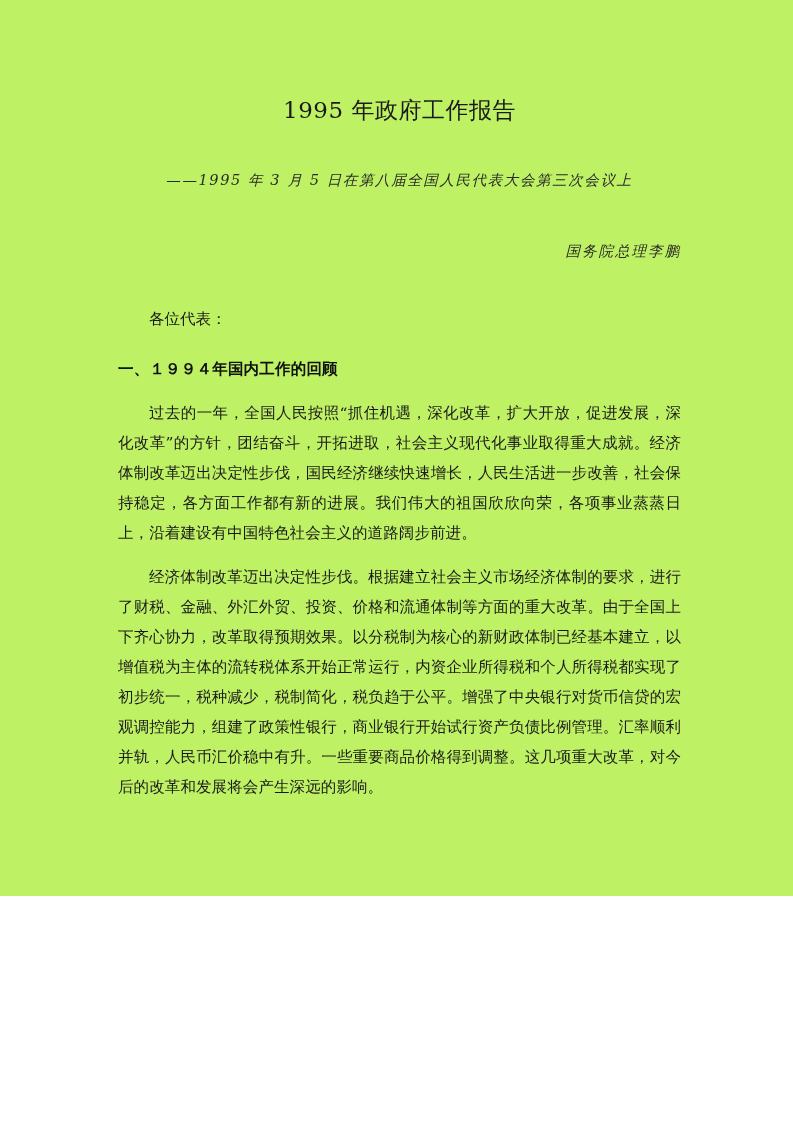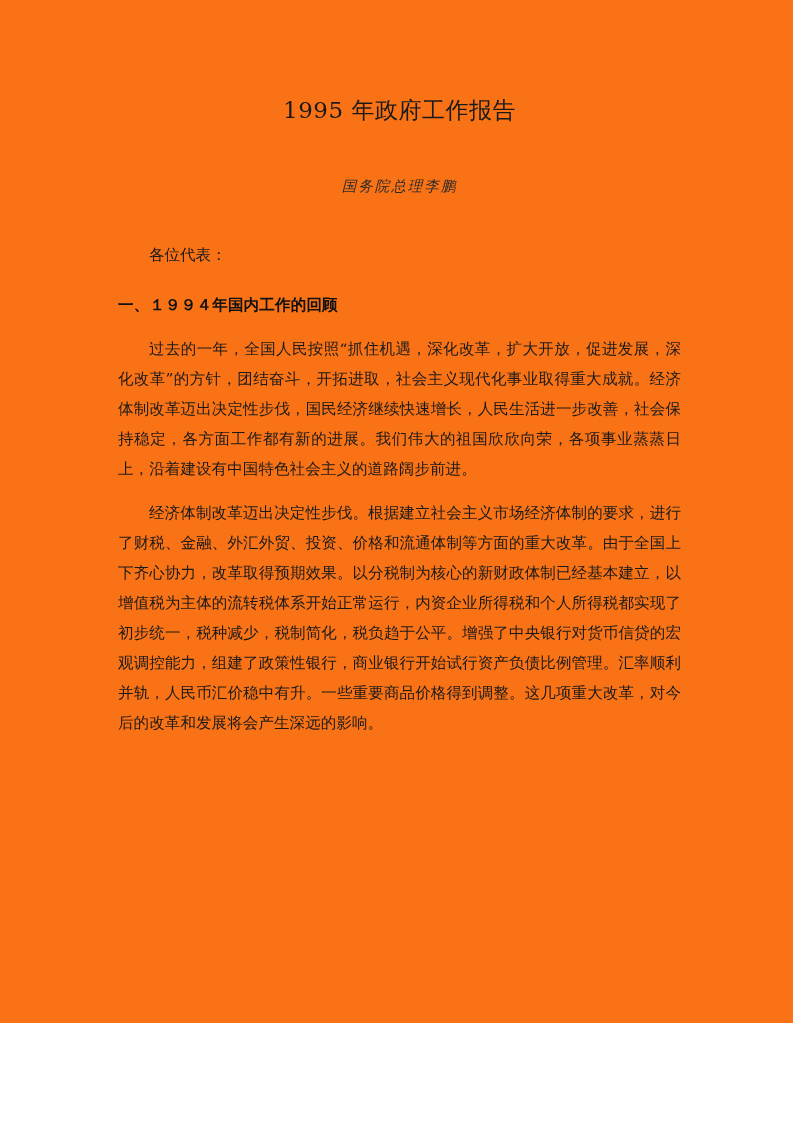--- a/index.html
+++ b/index.html
@@ -11,22 +11,22 @@
     width: 793px;
     height: 1122px;
     font-family: "DejaVu Serif", "Liberation Serif", serif;
     color: #1a1a1a;
     -webkit-font-smoothing: antialiased;
   }
 
   .page {
     position: relative;
     width: 793px;
-    height: 1023px;
-    background: #f97316;
+    height: 896px;
+    background: #bef264;
     box-sizing: border-box;
     overflow: hidden;
   }
 
   
   .content {
     position: absolute;
     left: 118px;
     top: 0;
     width: 563px;
@@ -52,21 +52,21 @@
     font-style: italic;
     font-weight: normal;
     letter-spacing: 1.6px;
     line-height: 1.3;
     padding-top: 46px;
     color: #2a2a2a;
   }
 
   .doc-byline {
     margin: 0;
-    text-align: center;
+    text-align: right;
     font-family: "DejaVu Serif", "Liberation Serif", serif;
     font-size: 14.5px;
     font-style: italic;
     font-weight: normal;
     letter-spacing: 2px;
     line-height: 1.3;
     padding-top: 52px;
     color: #2a2a2a;
   }
 
@@ -104,20 +104,21 @@
   }
 </style>
 </head>
 <body>
 
 <div class="page">
   <div class="content">
 
     <h1 class="doc-title">1995 年政府工作报告</h1>
 
+    <p class="doc-subtitle">——1995 年 3 月 5 日在第八届全国人民代表大会第三次会议上</p>
 
     <p class="doc-byline">国务院总理李鹏</p>
 
     <p class="salutation">各位代表：</p>
 
 
     <h2 class="section-heading">一、１９９４年国内工作的回顾</h2>
 
     <p class="para">过去的一年，全国人民按照“抓住机遇，深化改革，扩大开放，促进发展，深化改革”的方针，团结奋斗，开拓进取，社会主义现代化事业取得重大成就。经济体制改革迈出决定性步伐，国民经济继续快速增长，人民生活进一步改善，社会保持稳定，各方面工作都有新的进展。我们伟大的祖国欣欣向荣，各项事业蒸蒸日上，沿着建设有中国特色社会主义的道路阔步前进。</p>
 

